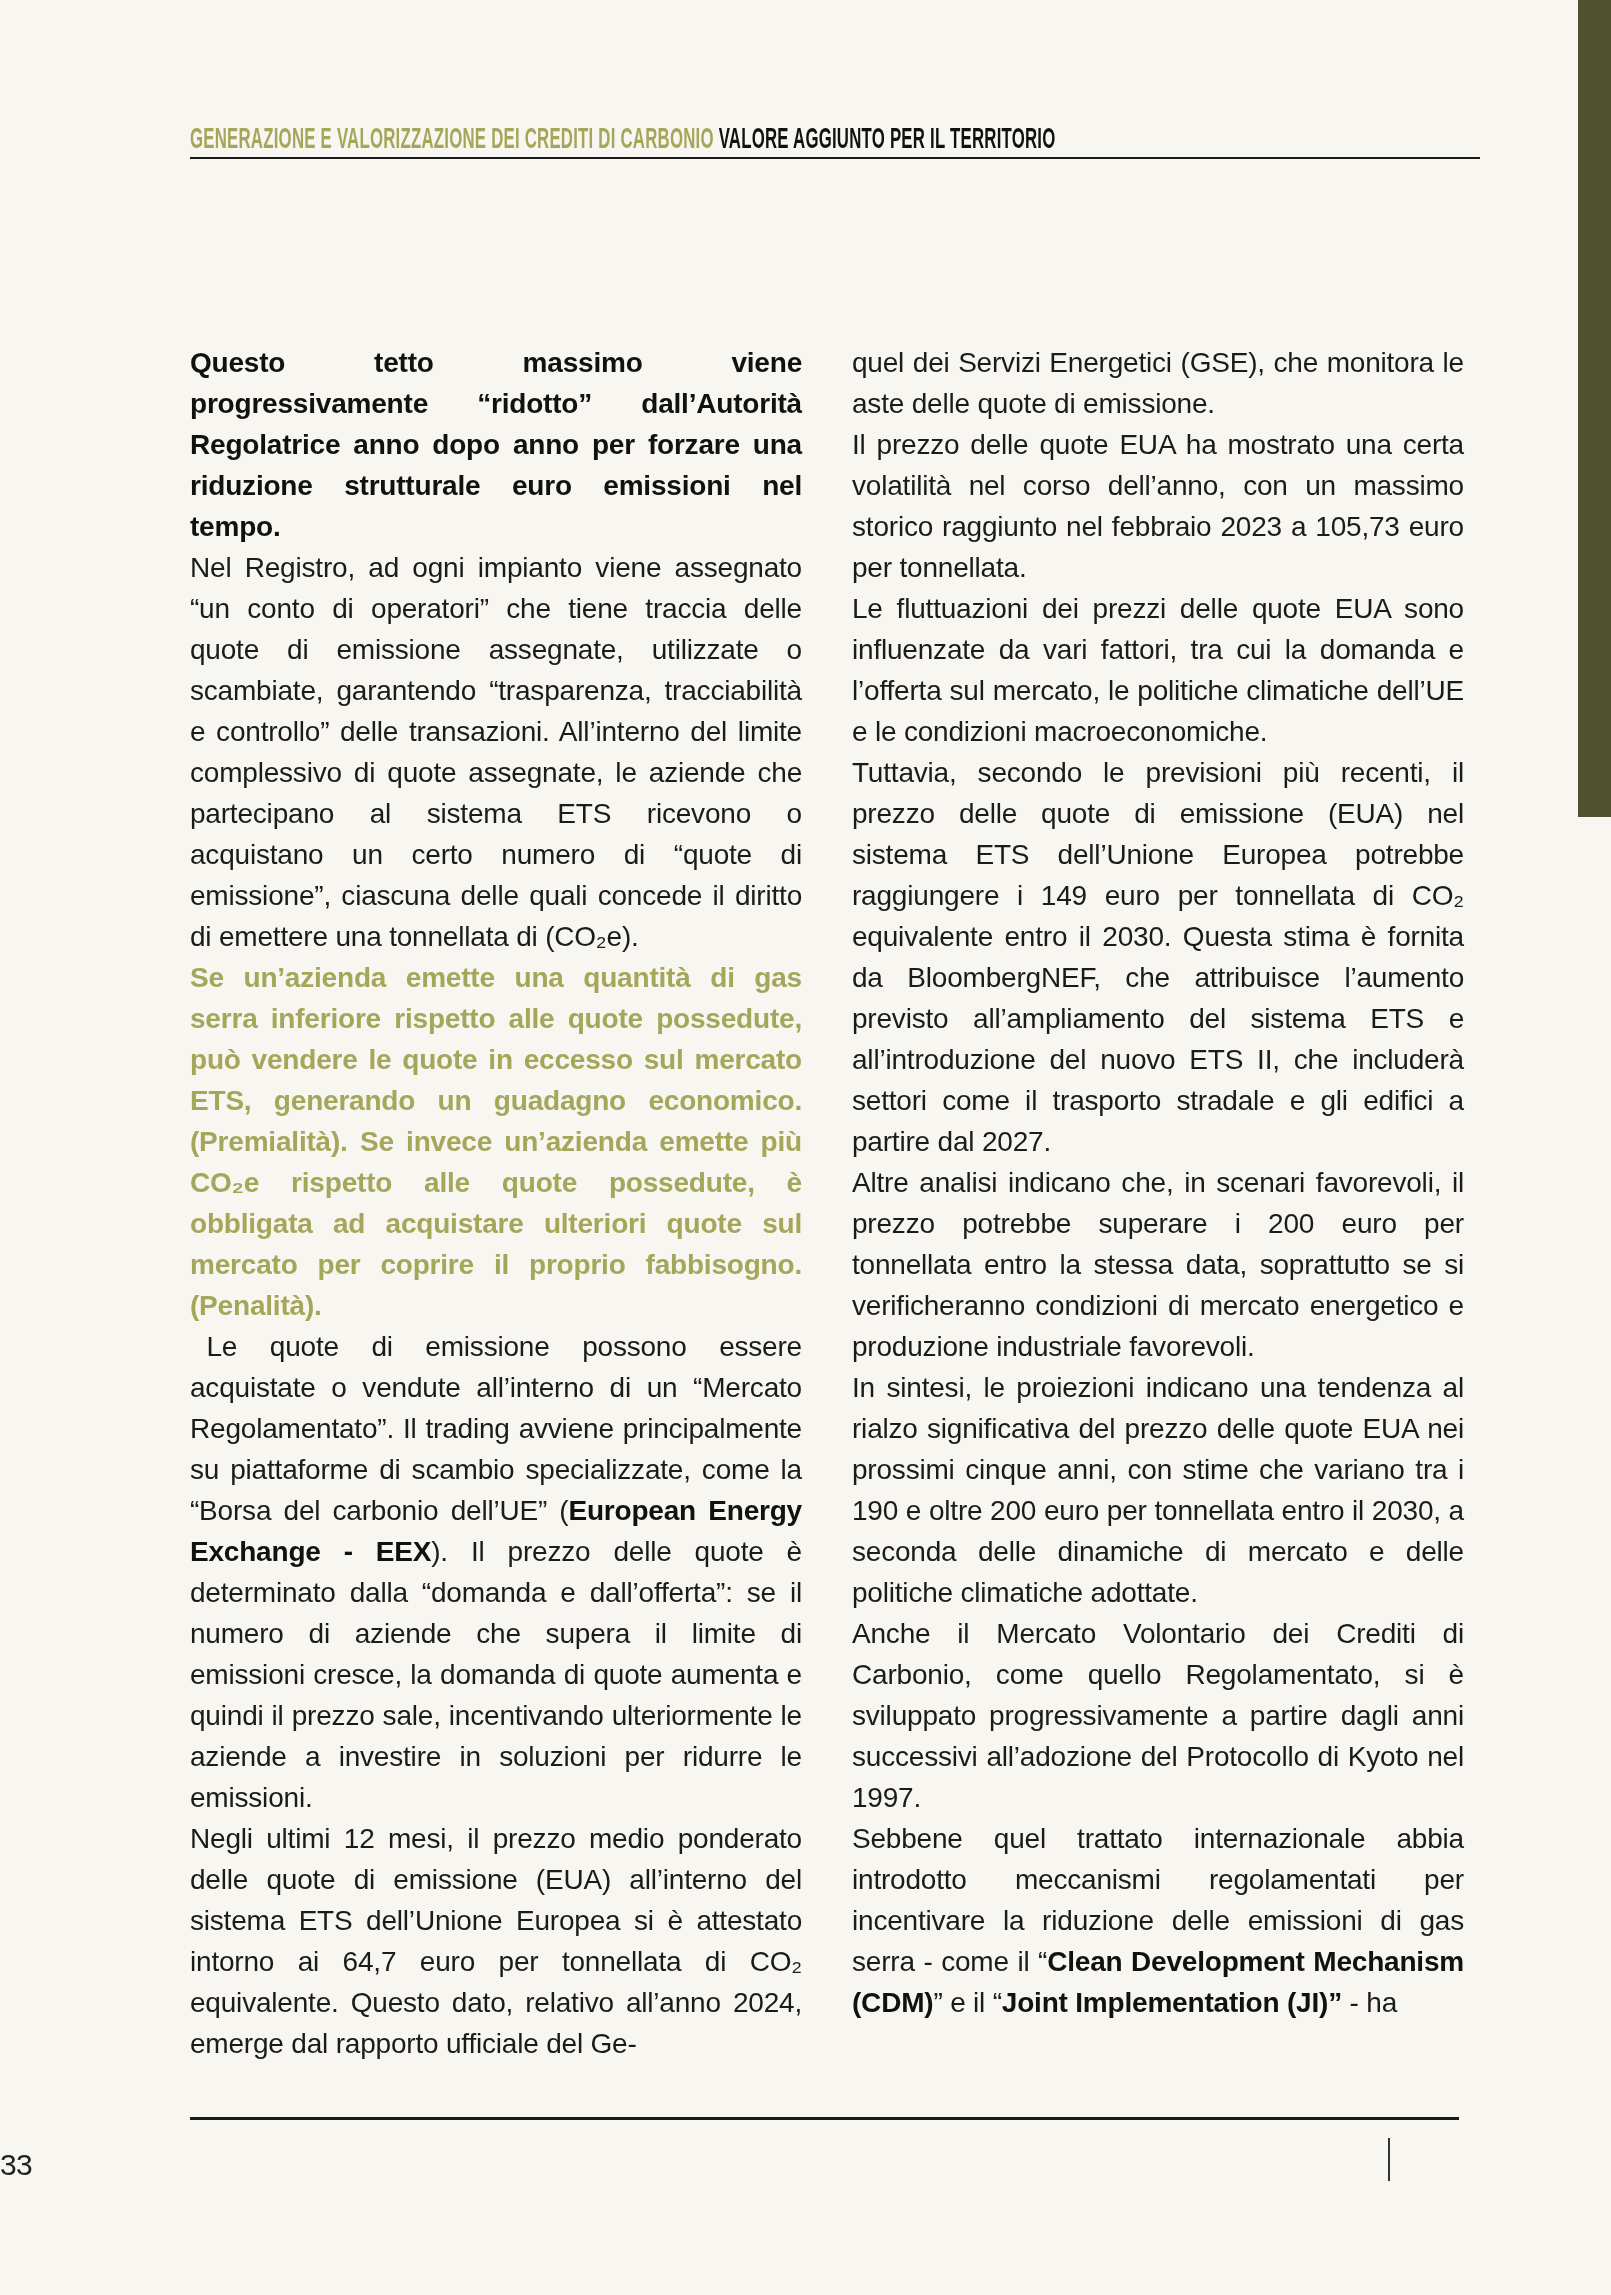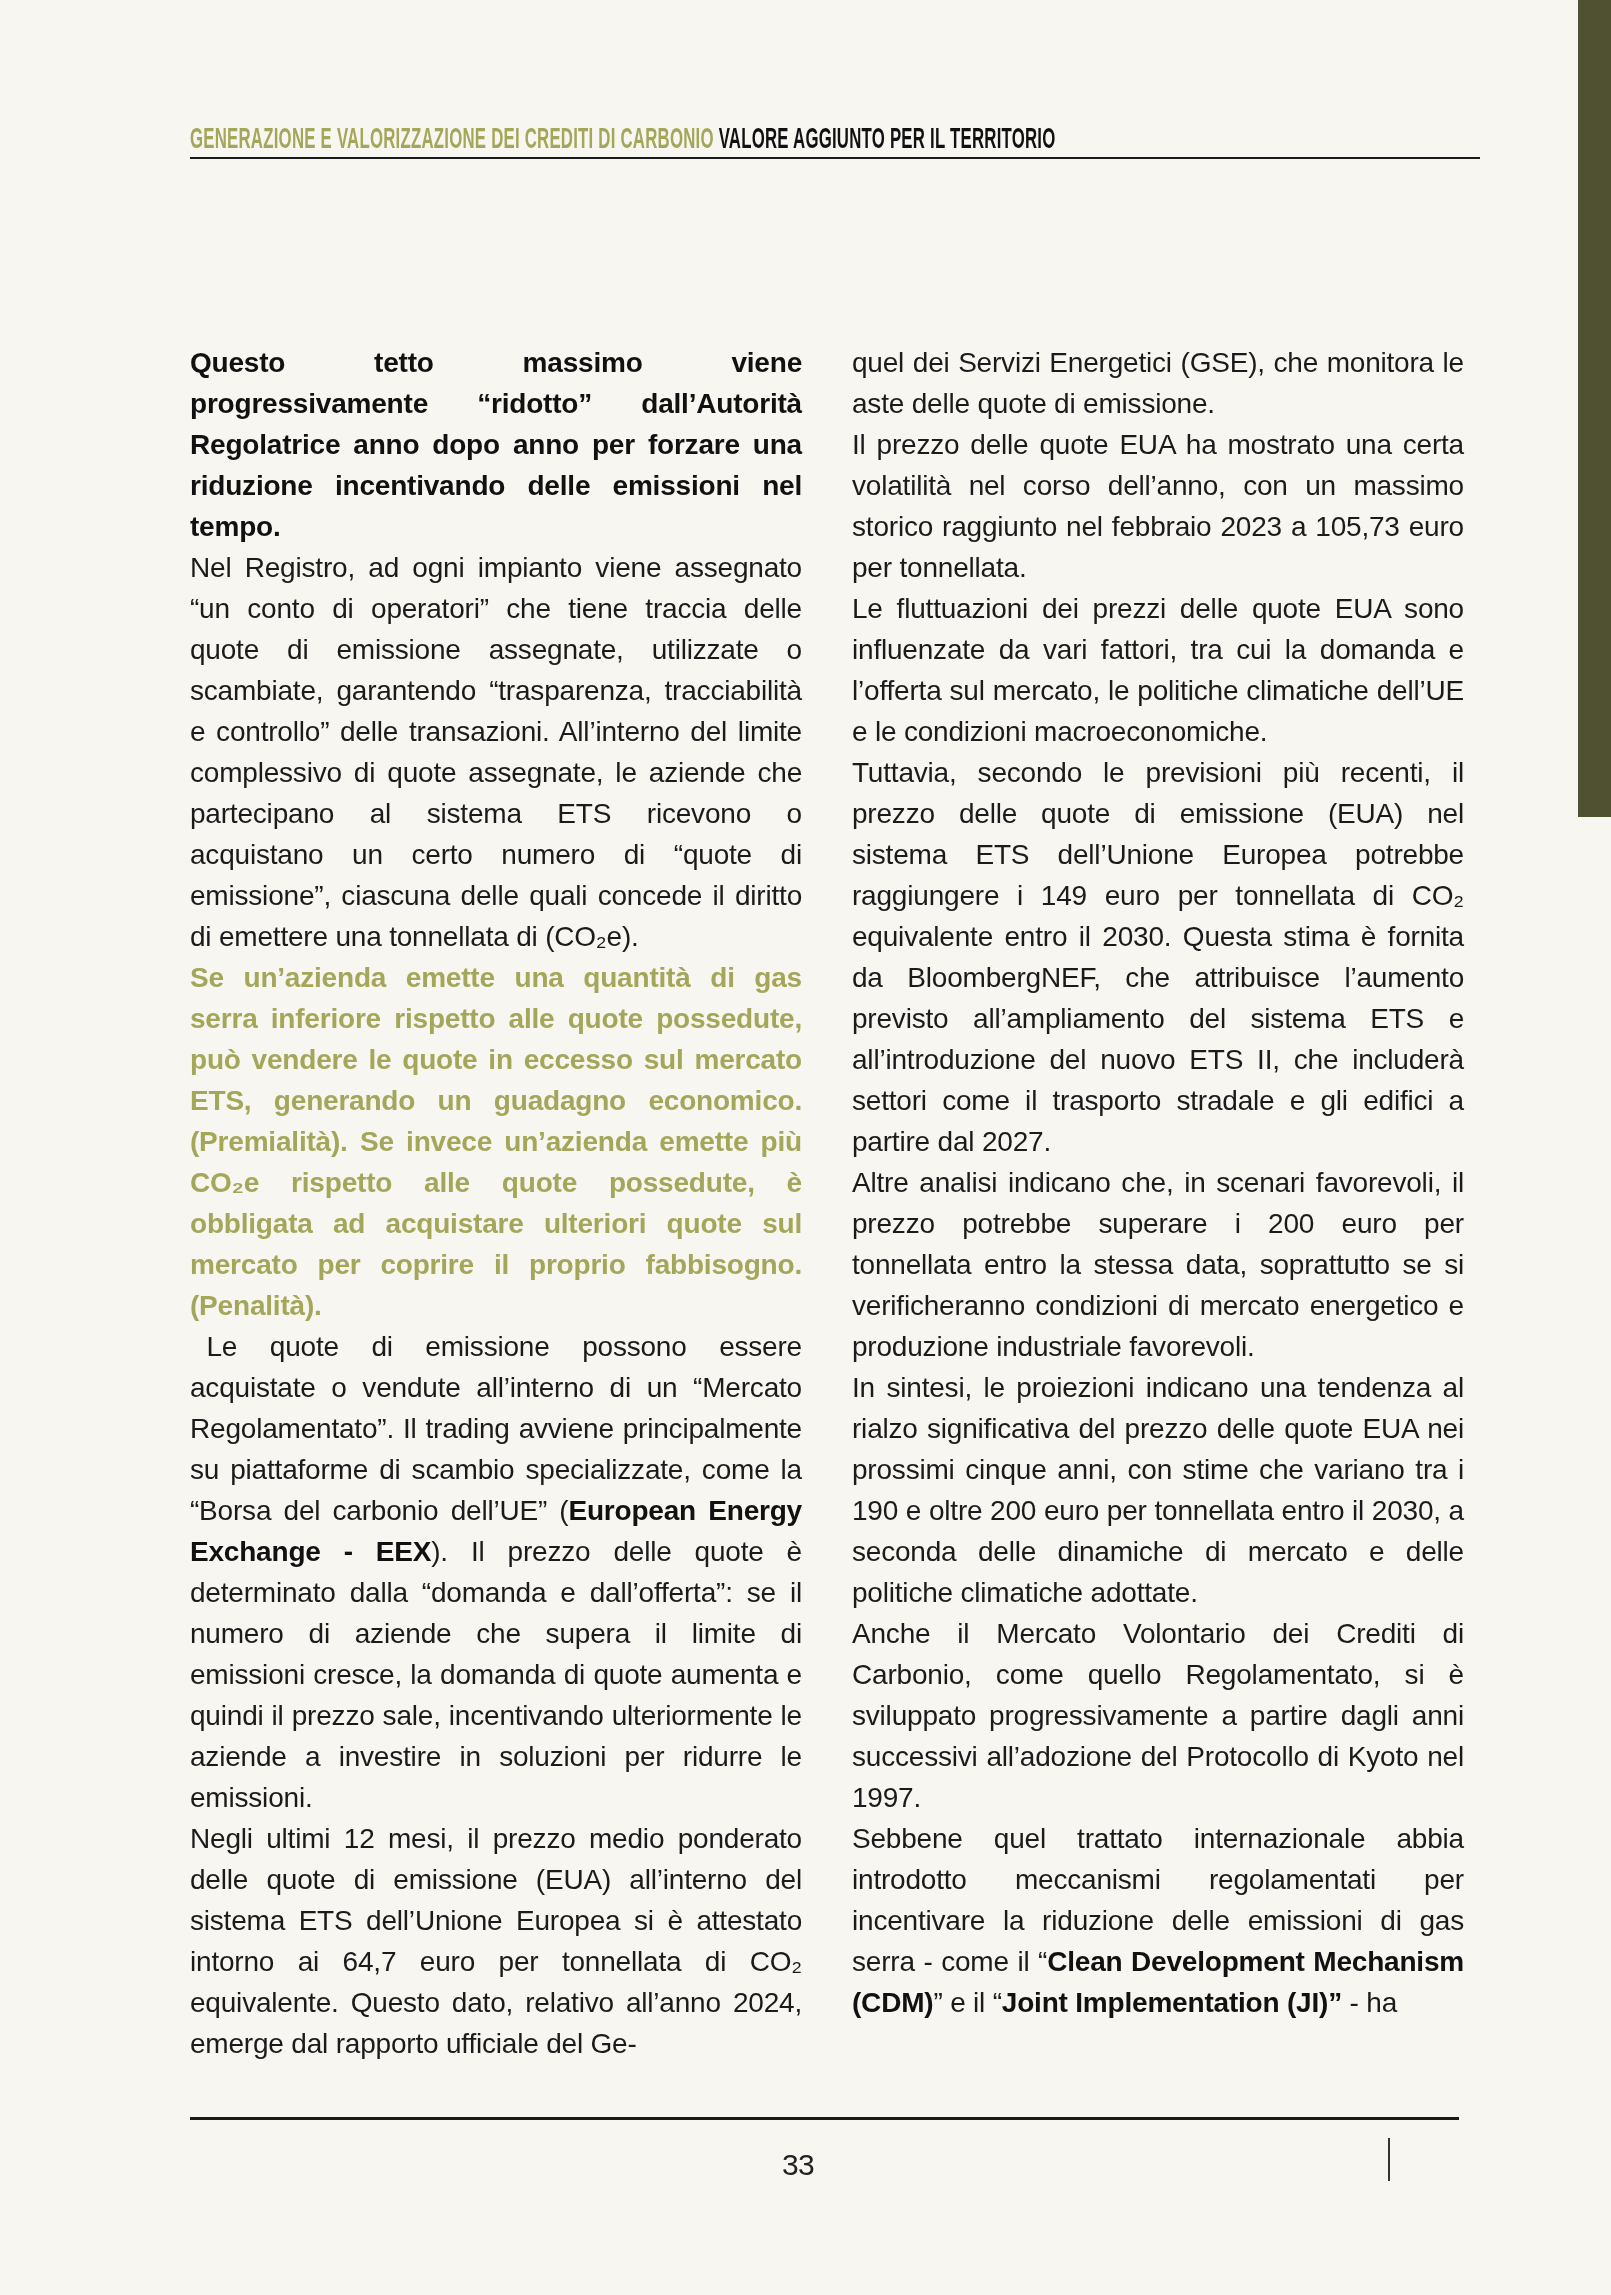--- a/index.html
+++ b/index.html
@@ -48,21 +48,21 @@
   .para.indent{text-indent:16.5px;}
   .seg-regular{font-weight:normal;color:var(--ink);}
   .seg-bold{font-weight:bold;color:#111;}
   .seg-olive{font-weight:bold;color:var(--olive);}
   .footer-rule{
     position:absolute;left:190px;top:2117px;
     width:1269px;height:2.5px;background:#1a1a1a;
   }
   .page-number{
     position:absolute;left:0;right:16px;top:2148px;
-    text-align:center;
+    text-align:left;
     font-size:30px;color:#222;
     letter-spacing:-0.8px;
   }
   .footer-tick{
     position:absolute;left:1388px;top:2138px;
     width:1.7px;height:43px;background:#333;
   }
 </style>
 </head>
 <body>
@@ -70,21 +70,21 @@
 <div class="edge-bar"></div>
 
 <div class="header-title">
   <span class="accent">GENERAZIONE E VALORIZZAZIONE DEI CREDITI DI CARBONIO</span>
   <span> </span>
   <span class="rest">VALORE AGGIUNTO PER IL TERRITORIO</span>
 </div>
 <div class="header-rule"></div>
 
 <div class="column column-left">
-    <p class="para"><span class="seg-bold">Questo tetto massimo viene progressivamente “ridotto” dall’Autorità Regolatrice anno dopo anno per forzare una riduzione incentivando delle emissioni nel tempo.</span></p>
+    <p class="para"><span class="seg-bold">Questo tetto massimo viene progressivamente “ridotto” dall’Autorità Regolatrice anno dopo anno per forzare una riduzione strutturale euro emissioni nel tempo.</span></p>
     <p class="para"><span class="seg-regular">Nel Registro, ad ogni impianto viene assegnato “un conto di operatori” che tiene traccia delle quote di emissione assegnate, utilizzate o scambiate, garantendo “trasparenza, tracciabilità e controllo” delle transazioni. All’interno del limite complessivo di quote assegnate, le aziende che partecipano al sistema ETS ricevono o acquistano un certo numero di “quote di emissione”, ciascuna delle quali concede il diritto di emettere una tonnellata di (CO₂e).</span></p>
     <p class="para"><span class="seg-olive">Se un’azienda emette una quantità di gas serra inferiore rispetto alle quote possedute, può vendere le quote in eccesso sul mercato ETS, generando un guadagno economico. (Premialità). Se invece un’azienda emette più CO₂e rispetto alle quote possedute, è obbligata ad acquistare ulteriori quote sul mercato per coprire il proprio fabbisogno. (Penalità).</span></p>
     <p class="para indent"><span class="seg-regular">Le quote di emissione possono essere acquistate o vendute all’interno di un “Mercato Regolamentato”. Il trading avviene principalmente su piattaforme di scambio specializzate, come la “Borsa del carbonio dell’UE” (</span><span class="seg-bold">European Energy Exchange - EEX</span><span class="seg-regular">). Il prezzo delle quote è determinato dalla “domanda e dall’offerta”: se il numero di aziende che supera il limite di emissioni cresce, la domanda di quote aumenta e quindi il prezzo sale, incentivando ulteriormente le aziende a investire in soluzioni per ridurre le emissioni.</span></p>
     <p class="para"><span class="seg-regular">Negli ultimi 12 mesi, il prezzo medio ponderato delle quote di emissione (EUA) all’interno del sistema ETS dell’Unione Europea si è attestato intorno ai 64,7 euro per tonnellata di CO₂ equivalente. Questo dato, relativo all’anno 2024, emerge dal rapporto ufficiale del Ge-</span></p>
   </div>
 <div class="column column-right">
     <p class="para"><span class="seg-regular">quel dei Servizi Energetici (GSE), che monitora le aste delle quote di emissione.</span></p>
     <p class="para"><span class="seg-regular">Il prezzo delle quote EUA ha mostrato una certa volatilità nel corso dell’anno, con un massimo storico raggiunto nel febbraio 2023 a 105,73 euro per tonnellata.</span></p>
     <p class="para"><span class="seg-regular">Le fluttuazioni dei prezzi delle quote EUA sono influenzate da vari fattori, tra cui la domanda e l’offerta sul mercato, le politiche climatiche dell’UE e le condizioni macroeconomiche.</span></p>
     <p class="para"><span class="seg-regular">Tuttavia, secondo le previsioni più recenti, il prezzo delle quote di emissione (EUA) nel sistema ETS dell’Unione Europea potrebbe raggiungere i 149 euro per tonnellata di CO₂ equivalente entro il 2030. Questa stima è fornita da BloombergNEF, che attribuisce l’aumento previsto all’ampliamento del sistema ETS e all’introduzione del nuovo ETS II, che includerà settori come il trasporto stradale e gli edifici a partire dal 2027.</span></p>

